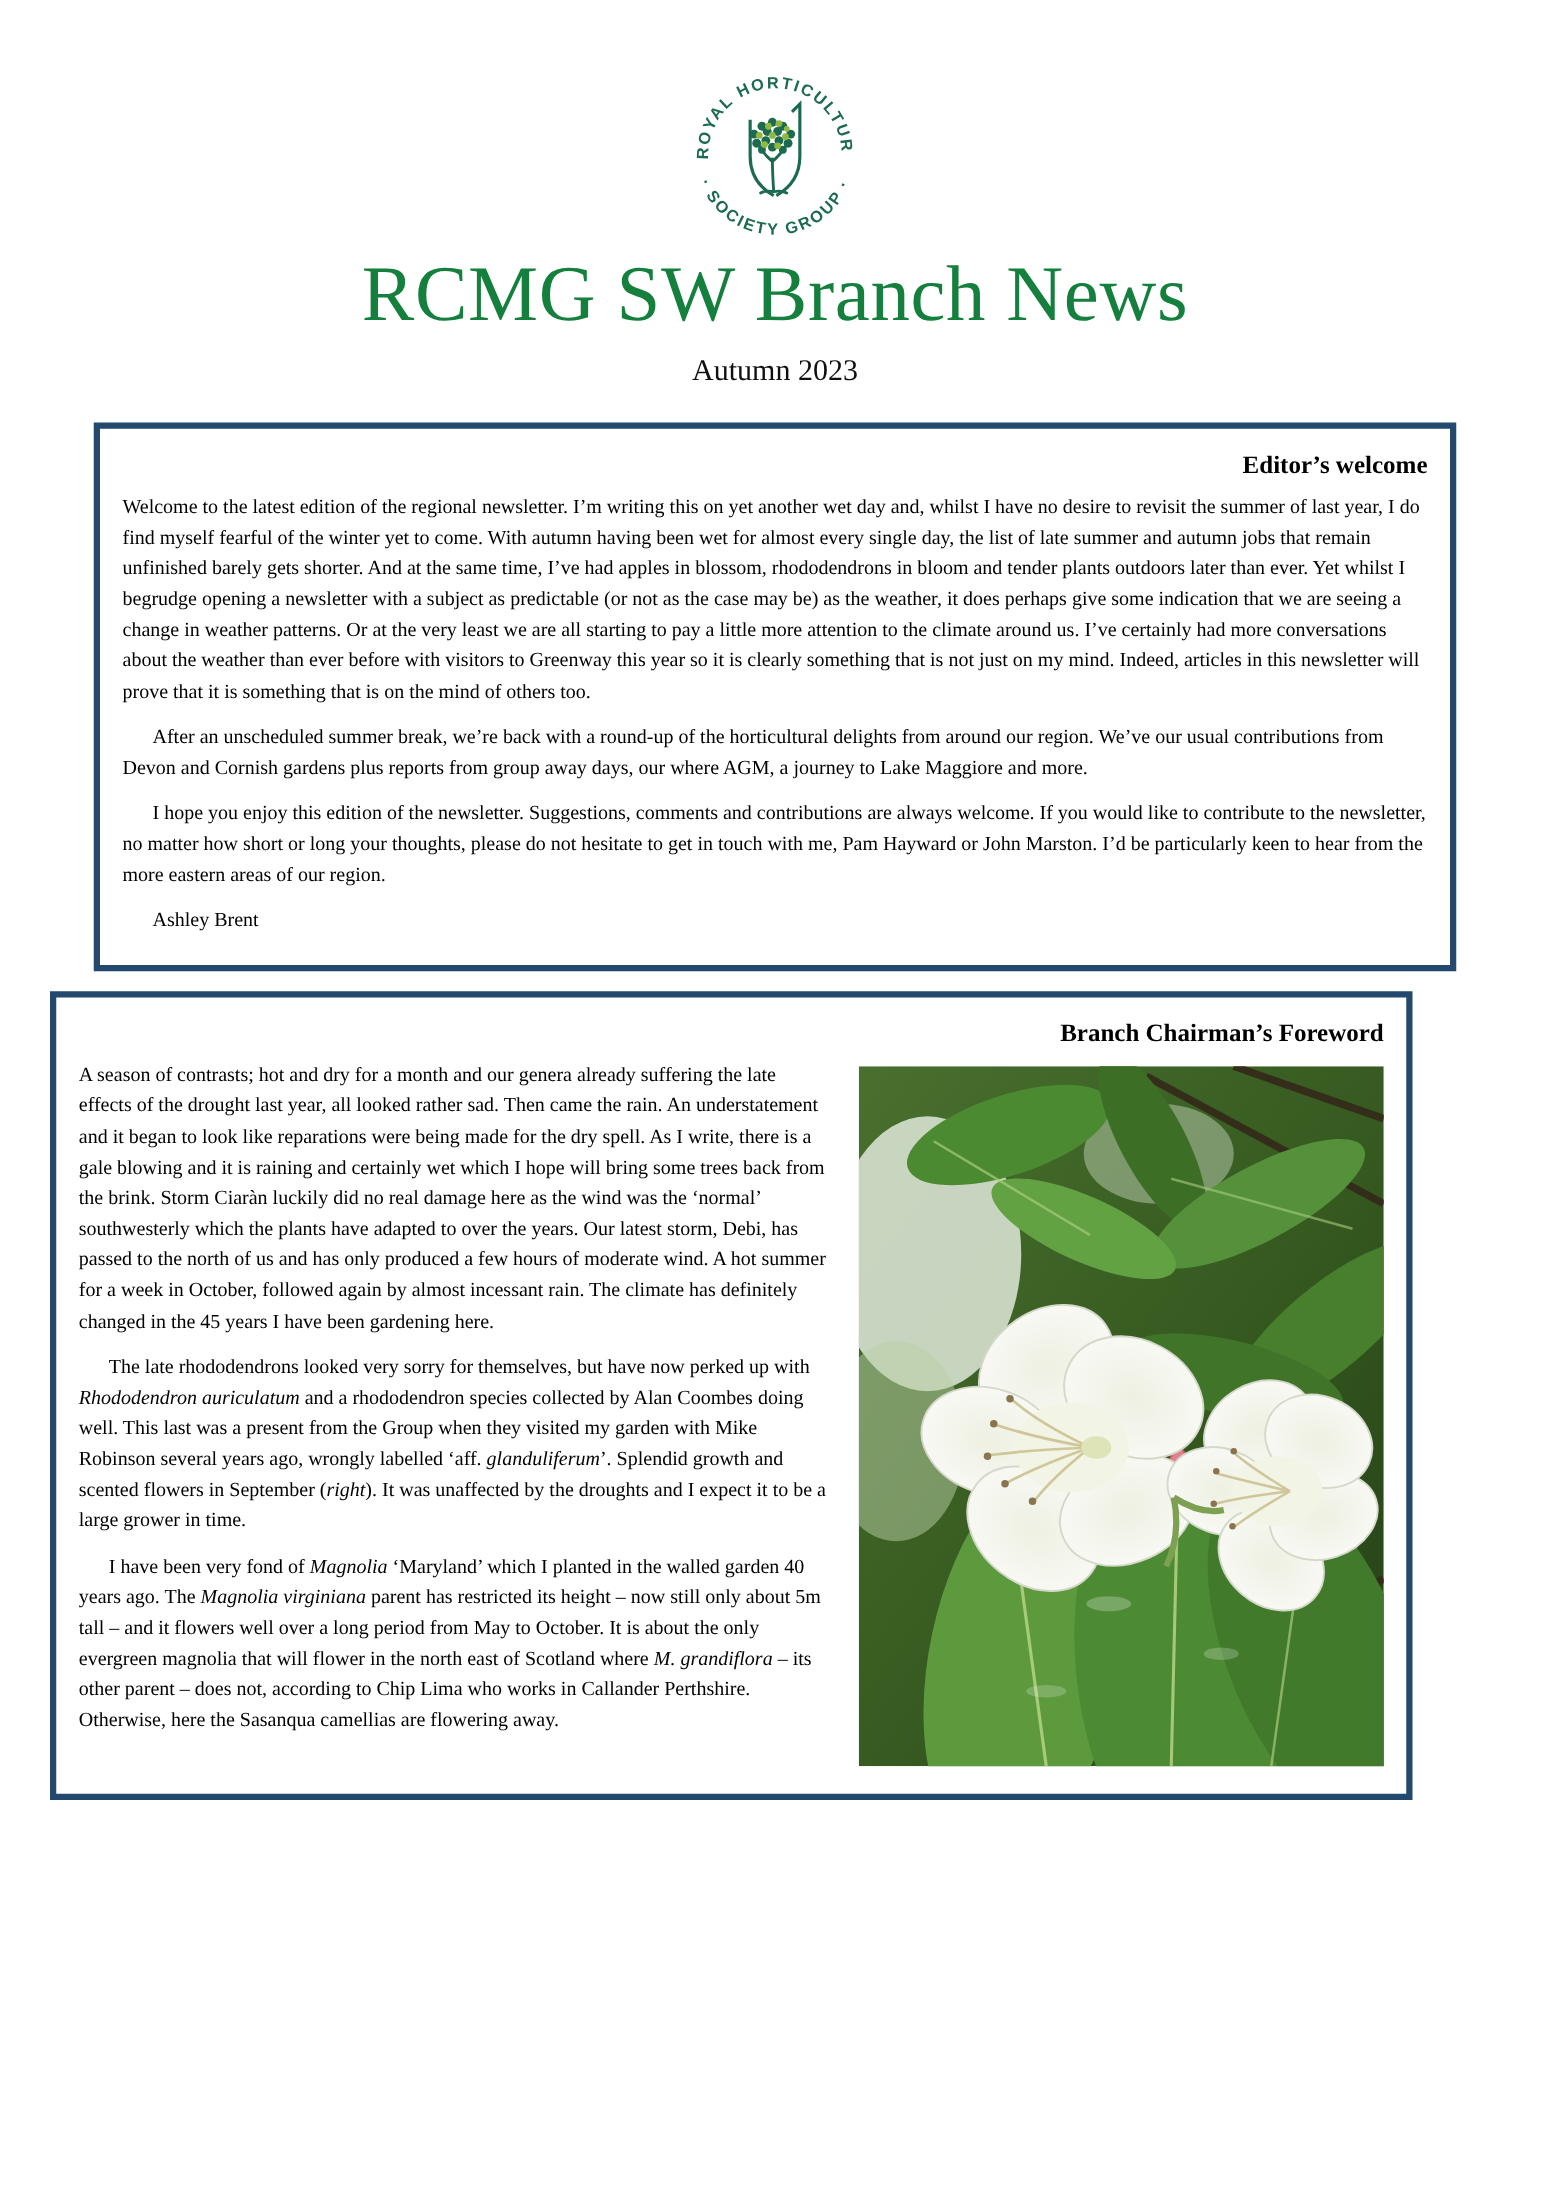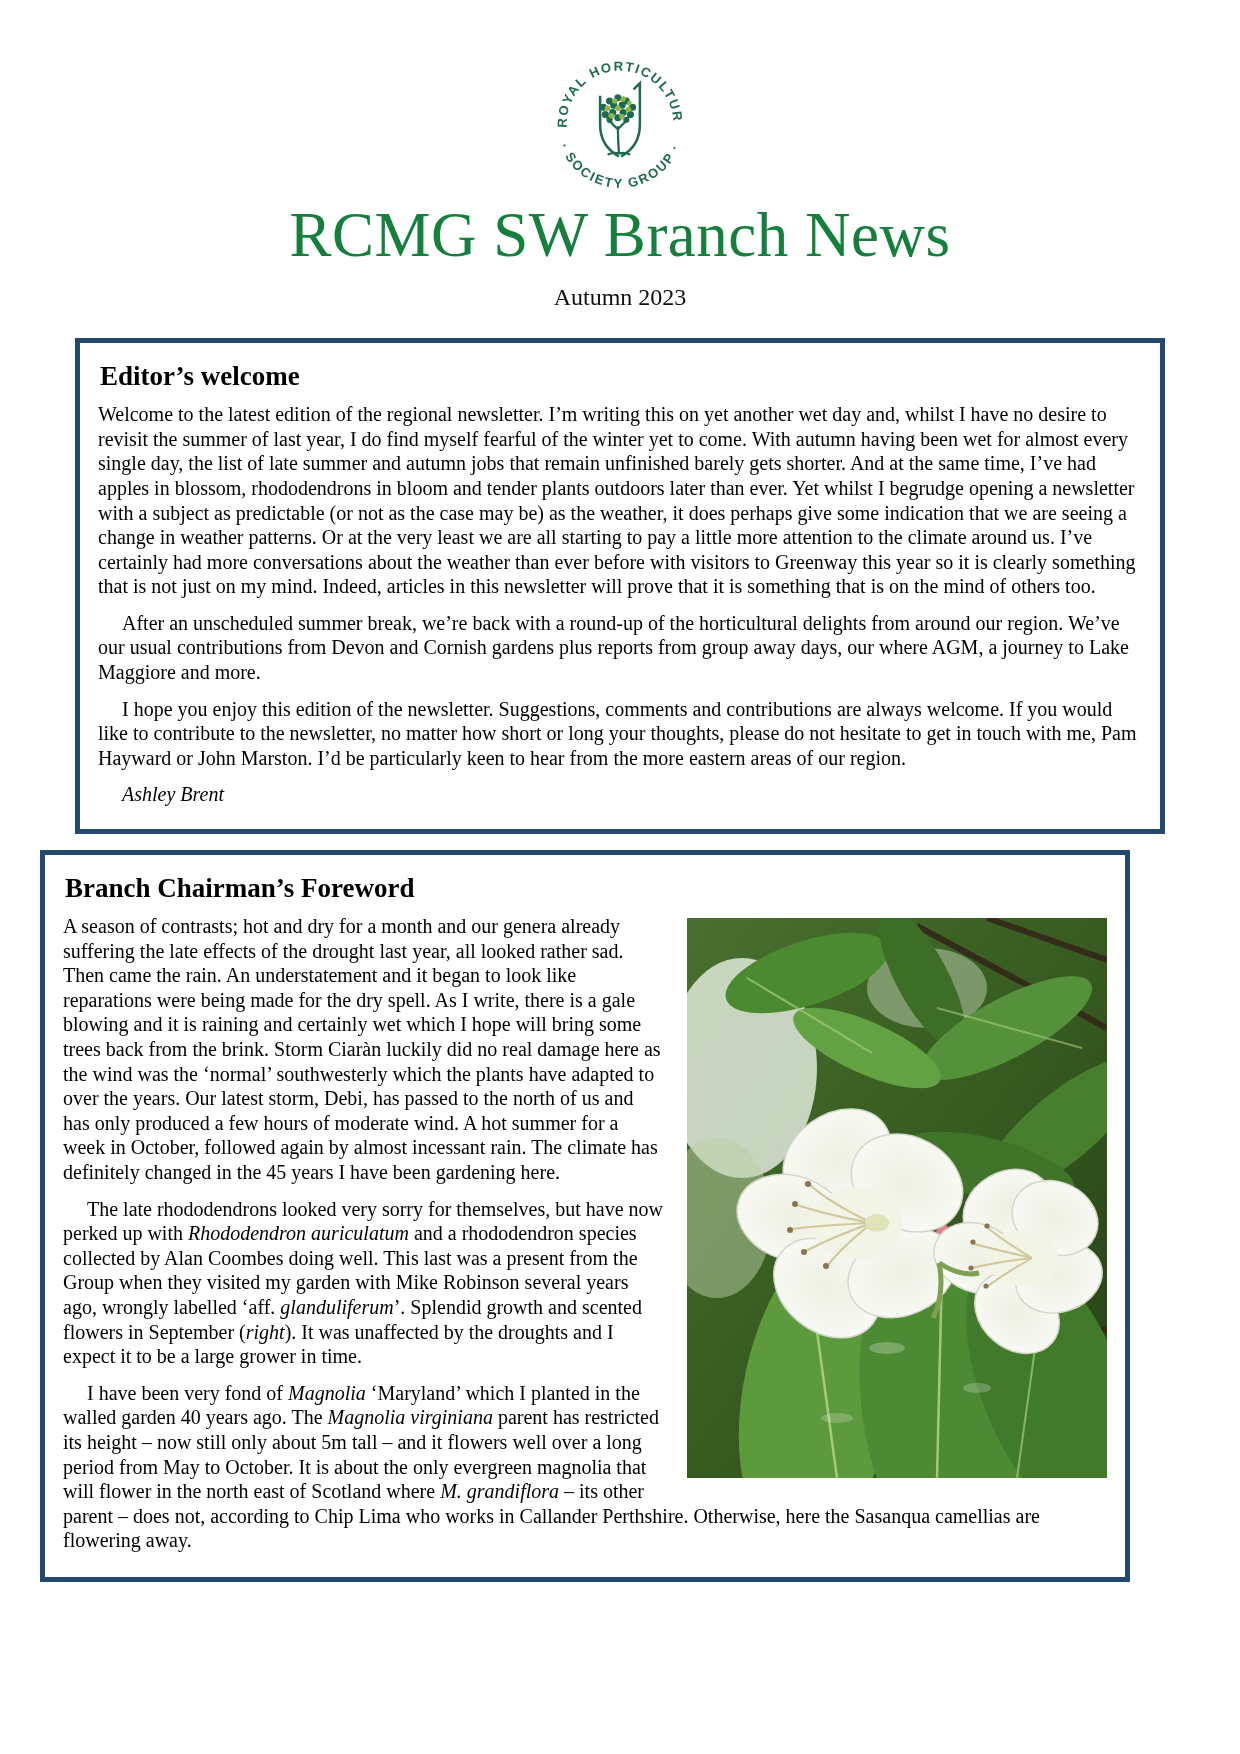--- a/index.html
+++ b/index.html
@@ -18,28 +18,28 @@
   }
   .subtitle{margin:16px 0 0 0;font-size:24px;font-weight:normal;color:#101010;}
   
   .box{
     width:1044px;margin:0 auto;border:5px solid #24496f;
     padding:10px 18px 12px 18px;background:#fff;
   }
   .box.editor{margin-top:27px;}
   .box.chairman{margin-top:16px;margin-left:40px;}
   h2.section-heading{
-    margin:8px 0 10px 2px;font-size:27px;font-weight:bold;color:#000;
+    margin:8px 0 10px 2px;font-size:20px;font-weight:bold;color:#000;text-align:right;
   }
   .box p{
-    margin:0 0 12px 0;font-size:20px;line-height:24.6px;text-align:left;
+    margin:0 0 12px 0;font-size:16px;line-height:24.6px;text-align:left;
   }
   .box p.indent{text-indent:24px;}
   .signature{
-    font-style:italic;margin:4px 0 10px 0 !important;text-indent:24px;
+    margin:4px 0 10px 0 !important;text-indent:24px;
   }
   
   .chairman-body{overflow:visible;}
   .photo{
     float:right;width:420px;height:560px;margin:4px 0 10px 22px;display:block;
   }
   .clear{clear:both;}
 </style>
 </head>
 <body>

